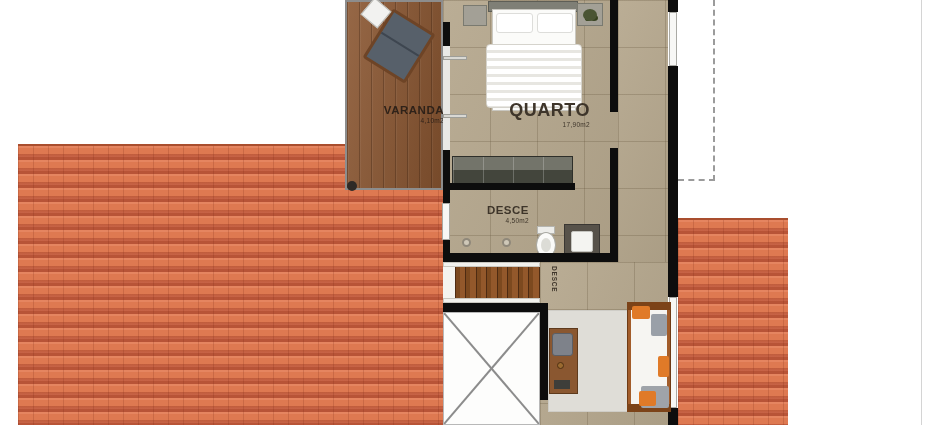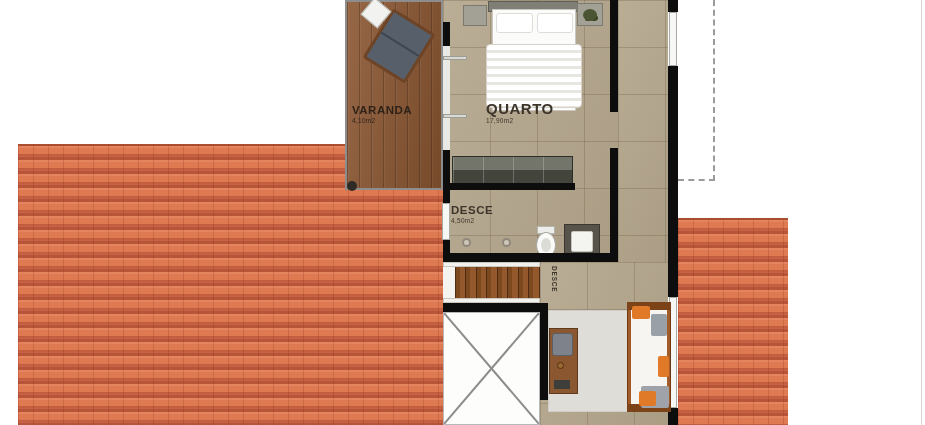--- a/index.html
+++ b/index.html
@@ -30,21 +30,21 @@
     background-color:#B5A78D;
     background-image:
       repeating-linear-gradient(90deg, rgba(100,85,60,0.28) 0 1px, transparent 1px 47px),
       repeating-linear-gradient(180deg, rgba(100,85,60,0.28) 0 1px, transparent 1px 47px),
       linear-gradient(115deg, rgba(255,255,255,0.07), rgba(0,0,0,0.06));
   }
   .wall{background:#0D0D0D;}
   .window{background:#F7F7F5;border:1px solid #A9A9A4;}
   .dashv{border-left:2px dashed #9B9B9B;}
   .dashh{border-top:2px dashed #9B9B9B;}
-  .roomlabel{color:#3E352A;text-align:left;line-height:1.15;}
+  .roomlabel{color:#3E352A;text-align:right;line-height:1.15;}
   .roomlabel .big{font-weight:bold;font-size:11.5px;letter-spacing:0.5px;}
   .roomlabel .small{font-size:6.5px;letter-spacing:0.3px;}
   .treads{
     background-image:repeating-linear-gradient(90deg,#4E2B12 0 1px,#7C491F 1px 5px,#93582B 5px 10.5px);
   }
   .stringer{background:#F2F1ED;border:1px solid #c9c7c0;}
   .blanket{
     background-image:repeating-linear-gradient(180deg,#FFFFFF 0 5px,#E7E6E1 5px 8px);
     border:1px solid #D5D3CC;border-radius:4px;
   }
@@ -93,21 +93,21 @@
   <div class="abs" style="left:492px;top:9px;width:84px;height:102px;background:#FBFBF9;border:1px solid #C9C7C0;"></div>
   <div class="abs" style="left:496px;top:13px;width:37px;height:20px;background:#FFFFFF;border:1px solid #DDDDDA;border-radius:3px;"></div>
   <div class="abs" style="left:537px;top:13px;width:36px;height:20px;background:#FFFFFF;border:1px solid #DDDDDA;border-radius:3px;"></div>
   <div class="abs blanket" style="left:486px;top:44px;width:96px;height:64px;"></div>
 
   <div class="abs closet" style="left:452px;top:156px;width:121px;height:29px;">
     <div class="closet-dividers"></div>
   </div>
 
   <div class="abs roomlabel" style="left:486px;top:100px;width:104px;">
-    <div class="big" style="font-size:15px;">QUARTO</div>
+    <div class="big" style="font-size:18px;">QUARTO</div>
     <div class="small">17,90m2</div>
   </div>
 
   <div class="abs roomlabel" style="left:451px;top:204px;width:78px;">
     <div class="big">DESCE</div>
     <div class="small">4,50m2</div>
   </div>
 
   <div class="abs" style="left:537px;top:226px;width:18px;height:8px;background:#EDEDEA;border:1px solid #B5B5B0;"></div>
   <div class="abs" style="left:536px;top:232px;width:20px;height:26px;background:#FAFAF8;border:1px solid #A8A8A2;border-radius:50%;">

